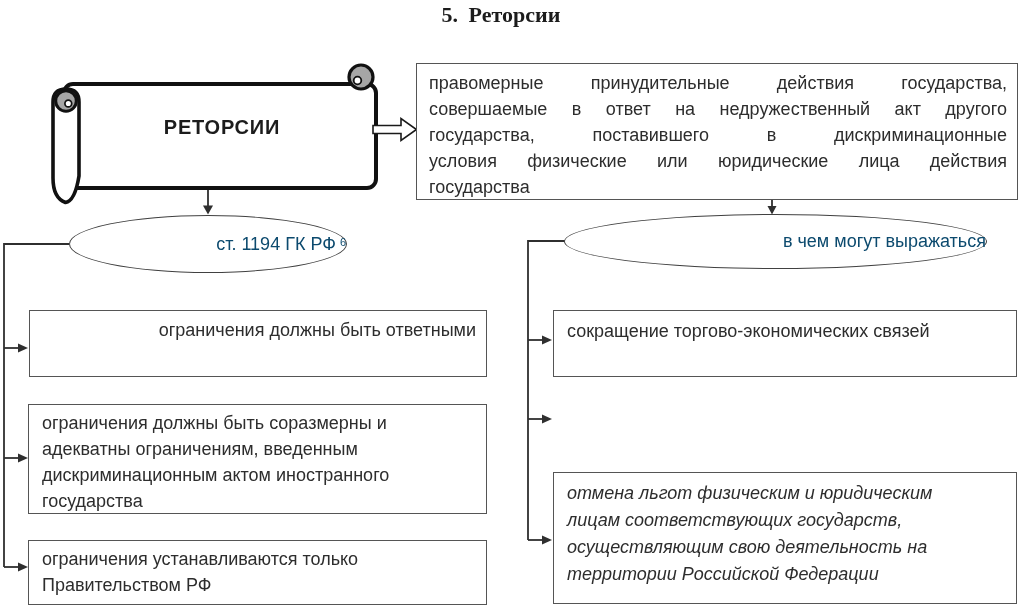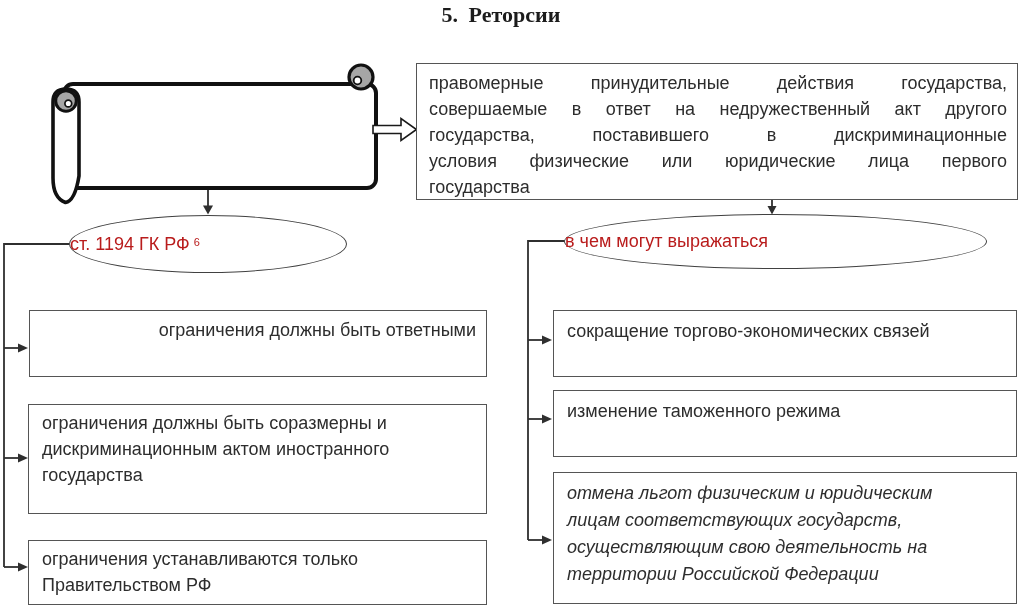--- a/index.html
+++ b/index.html
@@ -33,22 +33,22 @@
   #l1  { left:29px;  top:310px; width:458px; height:67px;  padding:6px 10px 0 36px;text-align:right; }
   #l2  { left:28px;  top:404px; width:459px; height:110px; padding:5px 10px 0 13px; }
   #l3  { left:28px;  top:540px; width:459px; height:65px;  padding:5px 10px 0 13px; }
   #r1  { left:553px; top:310px; width:464px; height:67px;  padding:7px 10px 0 13px; }
   #r2  { left:553px; top:390px; width:464px; height:67px;  padding:7px 10px 0 13px; }
   #r3  { left:553px; top:472px; width:464px; height:132px; padding:7px 10px 0 13px; line-height:27px;font-style:italic; }
 
   .ellipse {
     position:absolute; z-index:2; box-sizing:border-box; background:#ffffff;
     border:1.4px solid #414141; border-radius:50%;
-    display:flex; align-items:center; justify-content:flex-start;
-    font-size:18px; color:#b91c1c;
+    display:flex; align-items:center; justify-content:flex-end;
+    font-size:18px; color:#0c4a6e;
   }
   .el-left  { left:69px;  top:215px; width:278px; height:58px; }
   .el-right { left:564px; top:214px; width:423px; height:55px; }
   .ellipse sup { font-size:11px; margin-left:4px; position:relative; top:-2px; }
 </style>
 </head>
 <body>
 
 <div class="canvas">
 
@@ -95,57 +95,56 @@
     </g>
     <g fill="#2f2f2f">
       <polygon points="542,335.5 552,340 542,344.5"></polygon>
       <polygon points="542,414.5 552,419 542,423.5"></polygon>
       <polygon points="542,535.5 552,540 542,544.5"></polygon>
     </g>
   </svg>
 
   <div class="title">5. Реторсии</div>
 
+  <div class="scroll-label">РЕТОРСИИ</div>
 
   <div class="box just" id="def">
       <div class="tline">правомерные  принудительные  действия  государства,</div>
       <div class="tline">совершаемые в ответ на недружественный акт другого</div>
       <div class="tline">государства,  поставившего  в  дискриминационные</div>
-      <div class="tline">условия  физические  или  юридические  лица  первого</div>
+      <div class="tline">условия  физические  или  юридические  лица  действия</div>
       <div class="tline">государства</div>
     </div>
 
   <div class="ellipse el-left">
     <span>ст. 1194 ГК РФ</span>
     <sup>6</sup>
   </div>
 
   <div class="ellipse el-right">
     <span>в чем могут выражаться</span>
   </div>
 
   <div class="box" id="l1">
       <div class="tline">ограничения должны быть ответными</div>
     </div>
   <div class="box" id="l2">
       <div class="tline">ограничения должны быть соразмерны и</div>
+      <div class="tline">адекватны ограничениям, введенным</div>
       <div class="tline">дискриминационным актом иностранного</div>
       <div class="tline">государства</div>
     </div>
   <div class="box" id="l3">
       <div class="tline">ограничения устанавливаются только</div>
       <div class="tline">Правительством РФ</div>
     </div>
 
   <div class="box" id="r1">
       <div class="tline">сокращение торгово-экономических связей</div>
     </div>
-  <div class="box" id="r2">
-      <div class="tline">изменение таможенного режима</div>
-    </div>
   <div class="box" id="r3">
       <div class="tline">отмена льгот физическим и юридическим</div>
       <div class="tline">лицам соответствующих государств,</div>
       <div class="tline">осуществляющим свою деятельность на</div>
       <div class="tline">территории Российской Федерации</div>
     </div>
 
 </div>
 
 </body></html>

